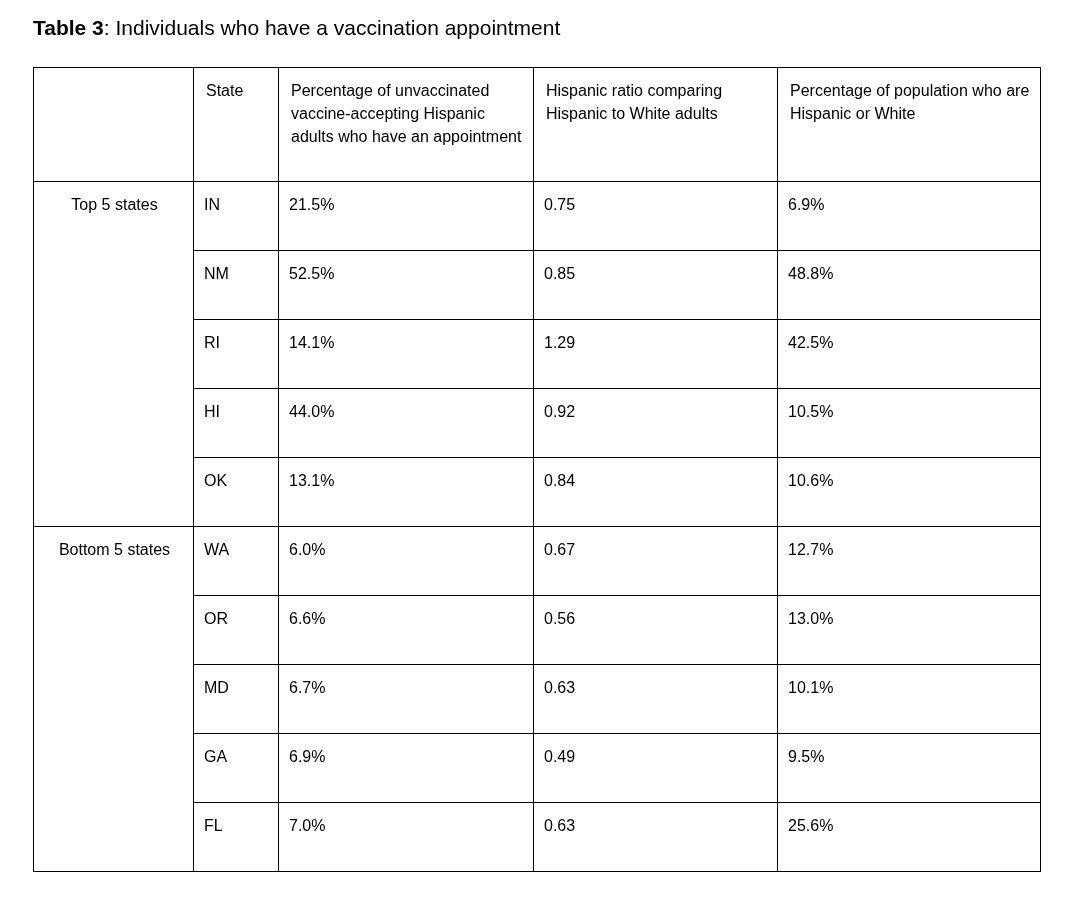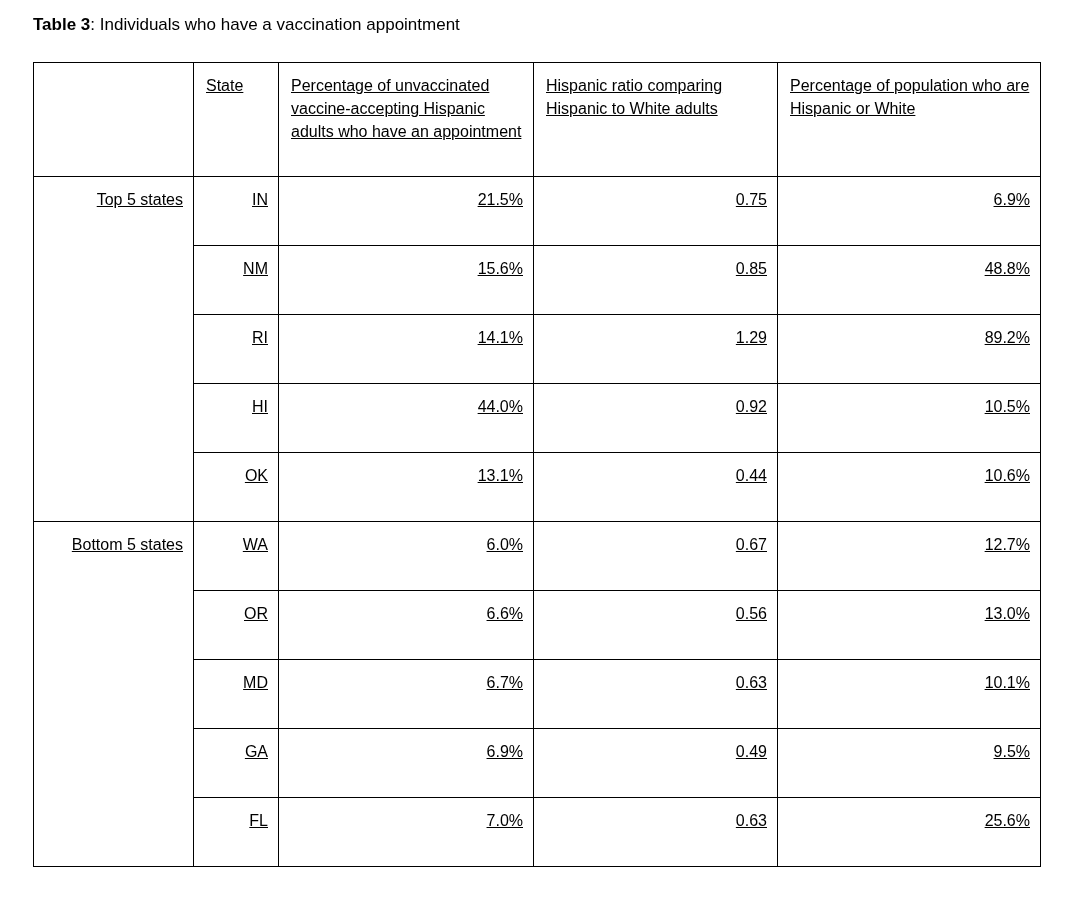--- a/index.html
+++ b/index.html
@@ -14,45 +14,44 @@
   }
   .page {
     box-sizing: border-box;
     width: 1072px;
     height: 900px;
     padding: 14px 32px 0 33px;
     overflow: hidden;
   }
   .caption {
     margin: 0 0 26px 0;
-    font-size: 17px;
+    font-size: 21px;
     line-height: 1.3;
   }
   .caption .bold { font-weight: 700; }
   table.data-table {
     border-collapse: collapse;
     table-layout: fixed;
     width: 1007px;
     font-size: 16px;
     line-height: 1.42;
-    text-decoration: underline;
   }
   th, td {
     border: 1.5px solid #000000;
     vertical-align: top;
     box-sizing: border-box;
     padding: 12px 10px 8px 12px;
     font-weight: 400;
     text-align: left;
     overflow: hidden;
   }
   tr.header-row { height: 114px; }
   tr.data-row   { height: 69px;  }
-  td.center { text-align: right; padding-left: 10px; }
-  td.group-cell { text-align: right; }
+  td.center { text-align: left; padding-left: 10px; }
+  td.group-cell { text-align: center; }
 </style>
 </head>
 <body>
 
 <div class="page">
 
   <p class="caption"><span class="bold">Table 3</span><span>: Individuals who have a vaccination appointment</span></p>
 
   <table class="data-table">
     <colgroup>
@@ -74,40 +73,40 @@
 
     <tr class="data-row">
       <td rowspan="5" class="group-cell">Top 5 states</td>
       <td class="center">IN</td>
       <td class="center">21.5%</td>
       <td class="center">0.75</td>
       <td class="center">6.9%</td>
     </tr>
     <tr class="data-row">
       <td class="center">NM</td>
-      <td class="center">15.6%</td>
+      <td class="center">52.5%</td>
       <td class="center">0.85</td>
       <td class="center">48.8%</td>
     </tr>
     <tr class="data-row">
       <td class="center">RI</td>
       <td class="center">14.1%</td>
       <td class="center">1.29</td>
-      <td class="center">89.2%</td>
+      <td class="center">42.5%</td>
     </tr>
     <tr class="data-row">
       <td class="center">HI</td>
       <td class="center">44.0%</td>
       <td class="center">0.92</td>
       <td class="center">10.5%</td>
     </tr>
     <tr class="data-row">
       <td class="center">OK</td>
       <td class="center">13.1%</td>
-      <td class="center">0.44</td>
+      <td class="center">0.84</td>
       <td class="center">10.6%</td>
     </tr>
 
     <tr class="data-row">
       <td rowspan="5" class="group-cell">Bottom 5 states</td>
       <td class="center">WA</td>
       <td class="center">6.0%</td>
       <td class="center">0.67</td>
       <td class="center">12.7%</td>
     </tr>

